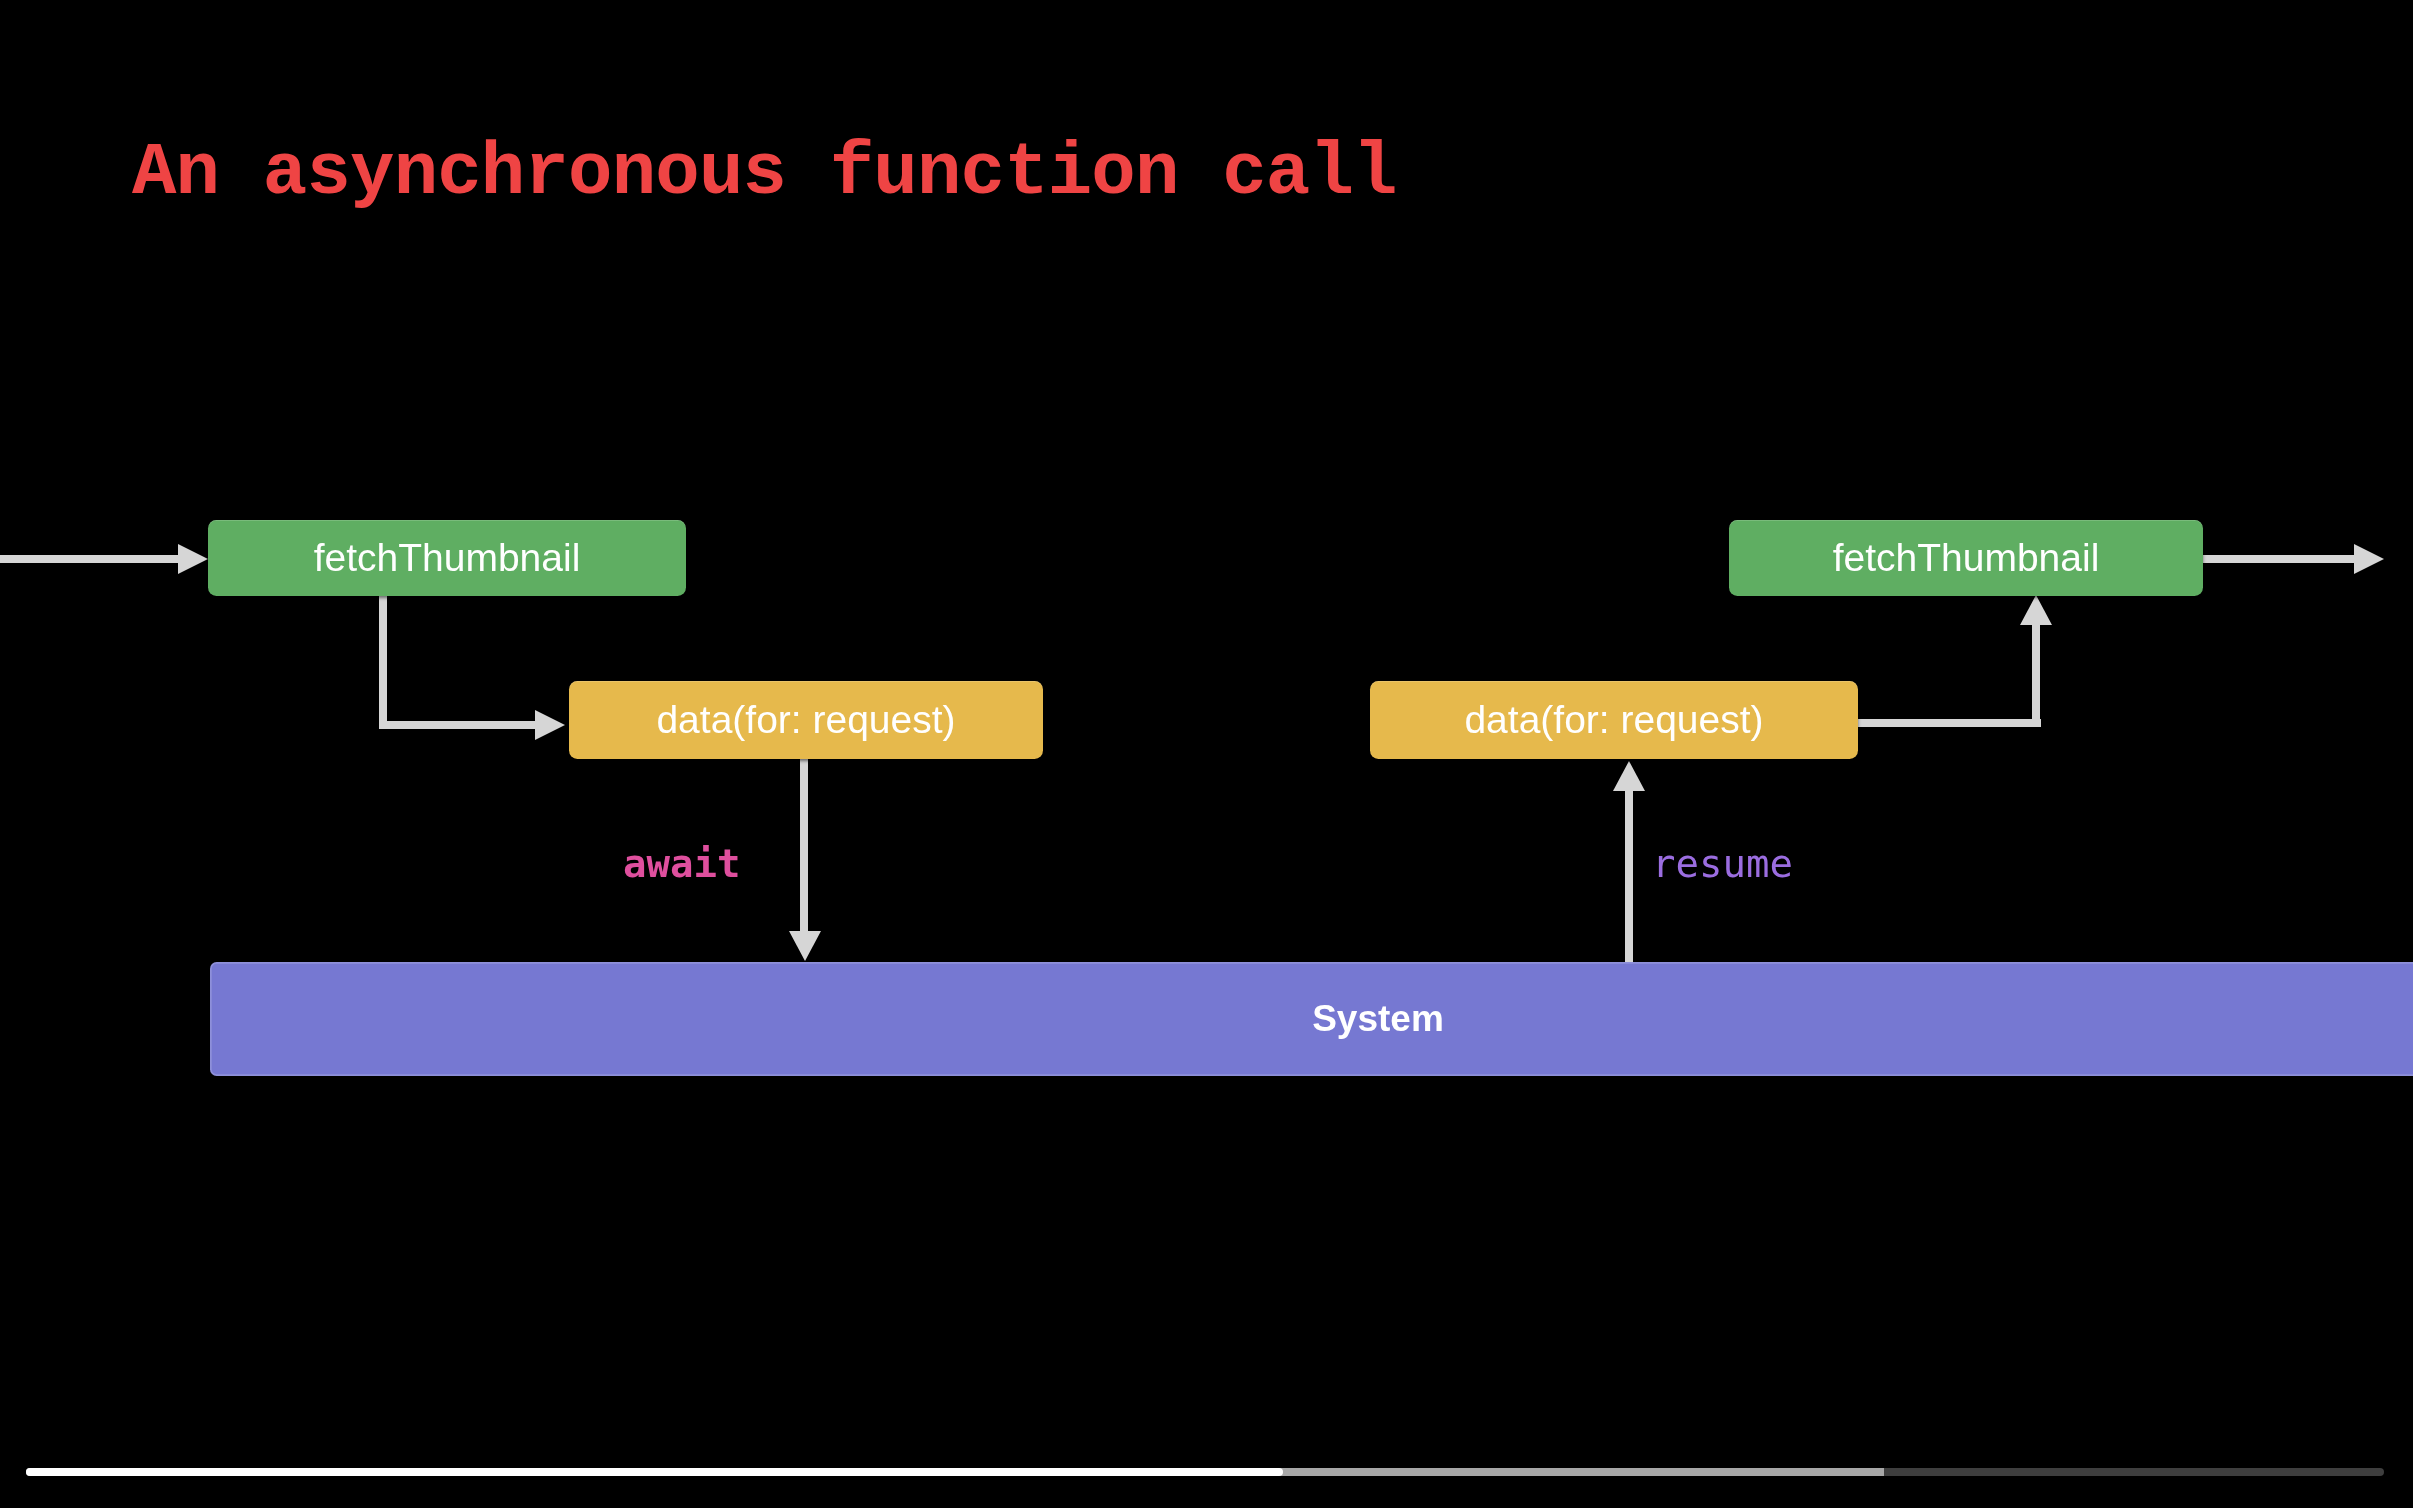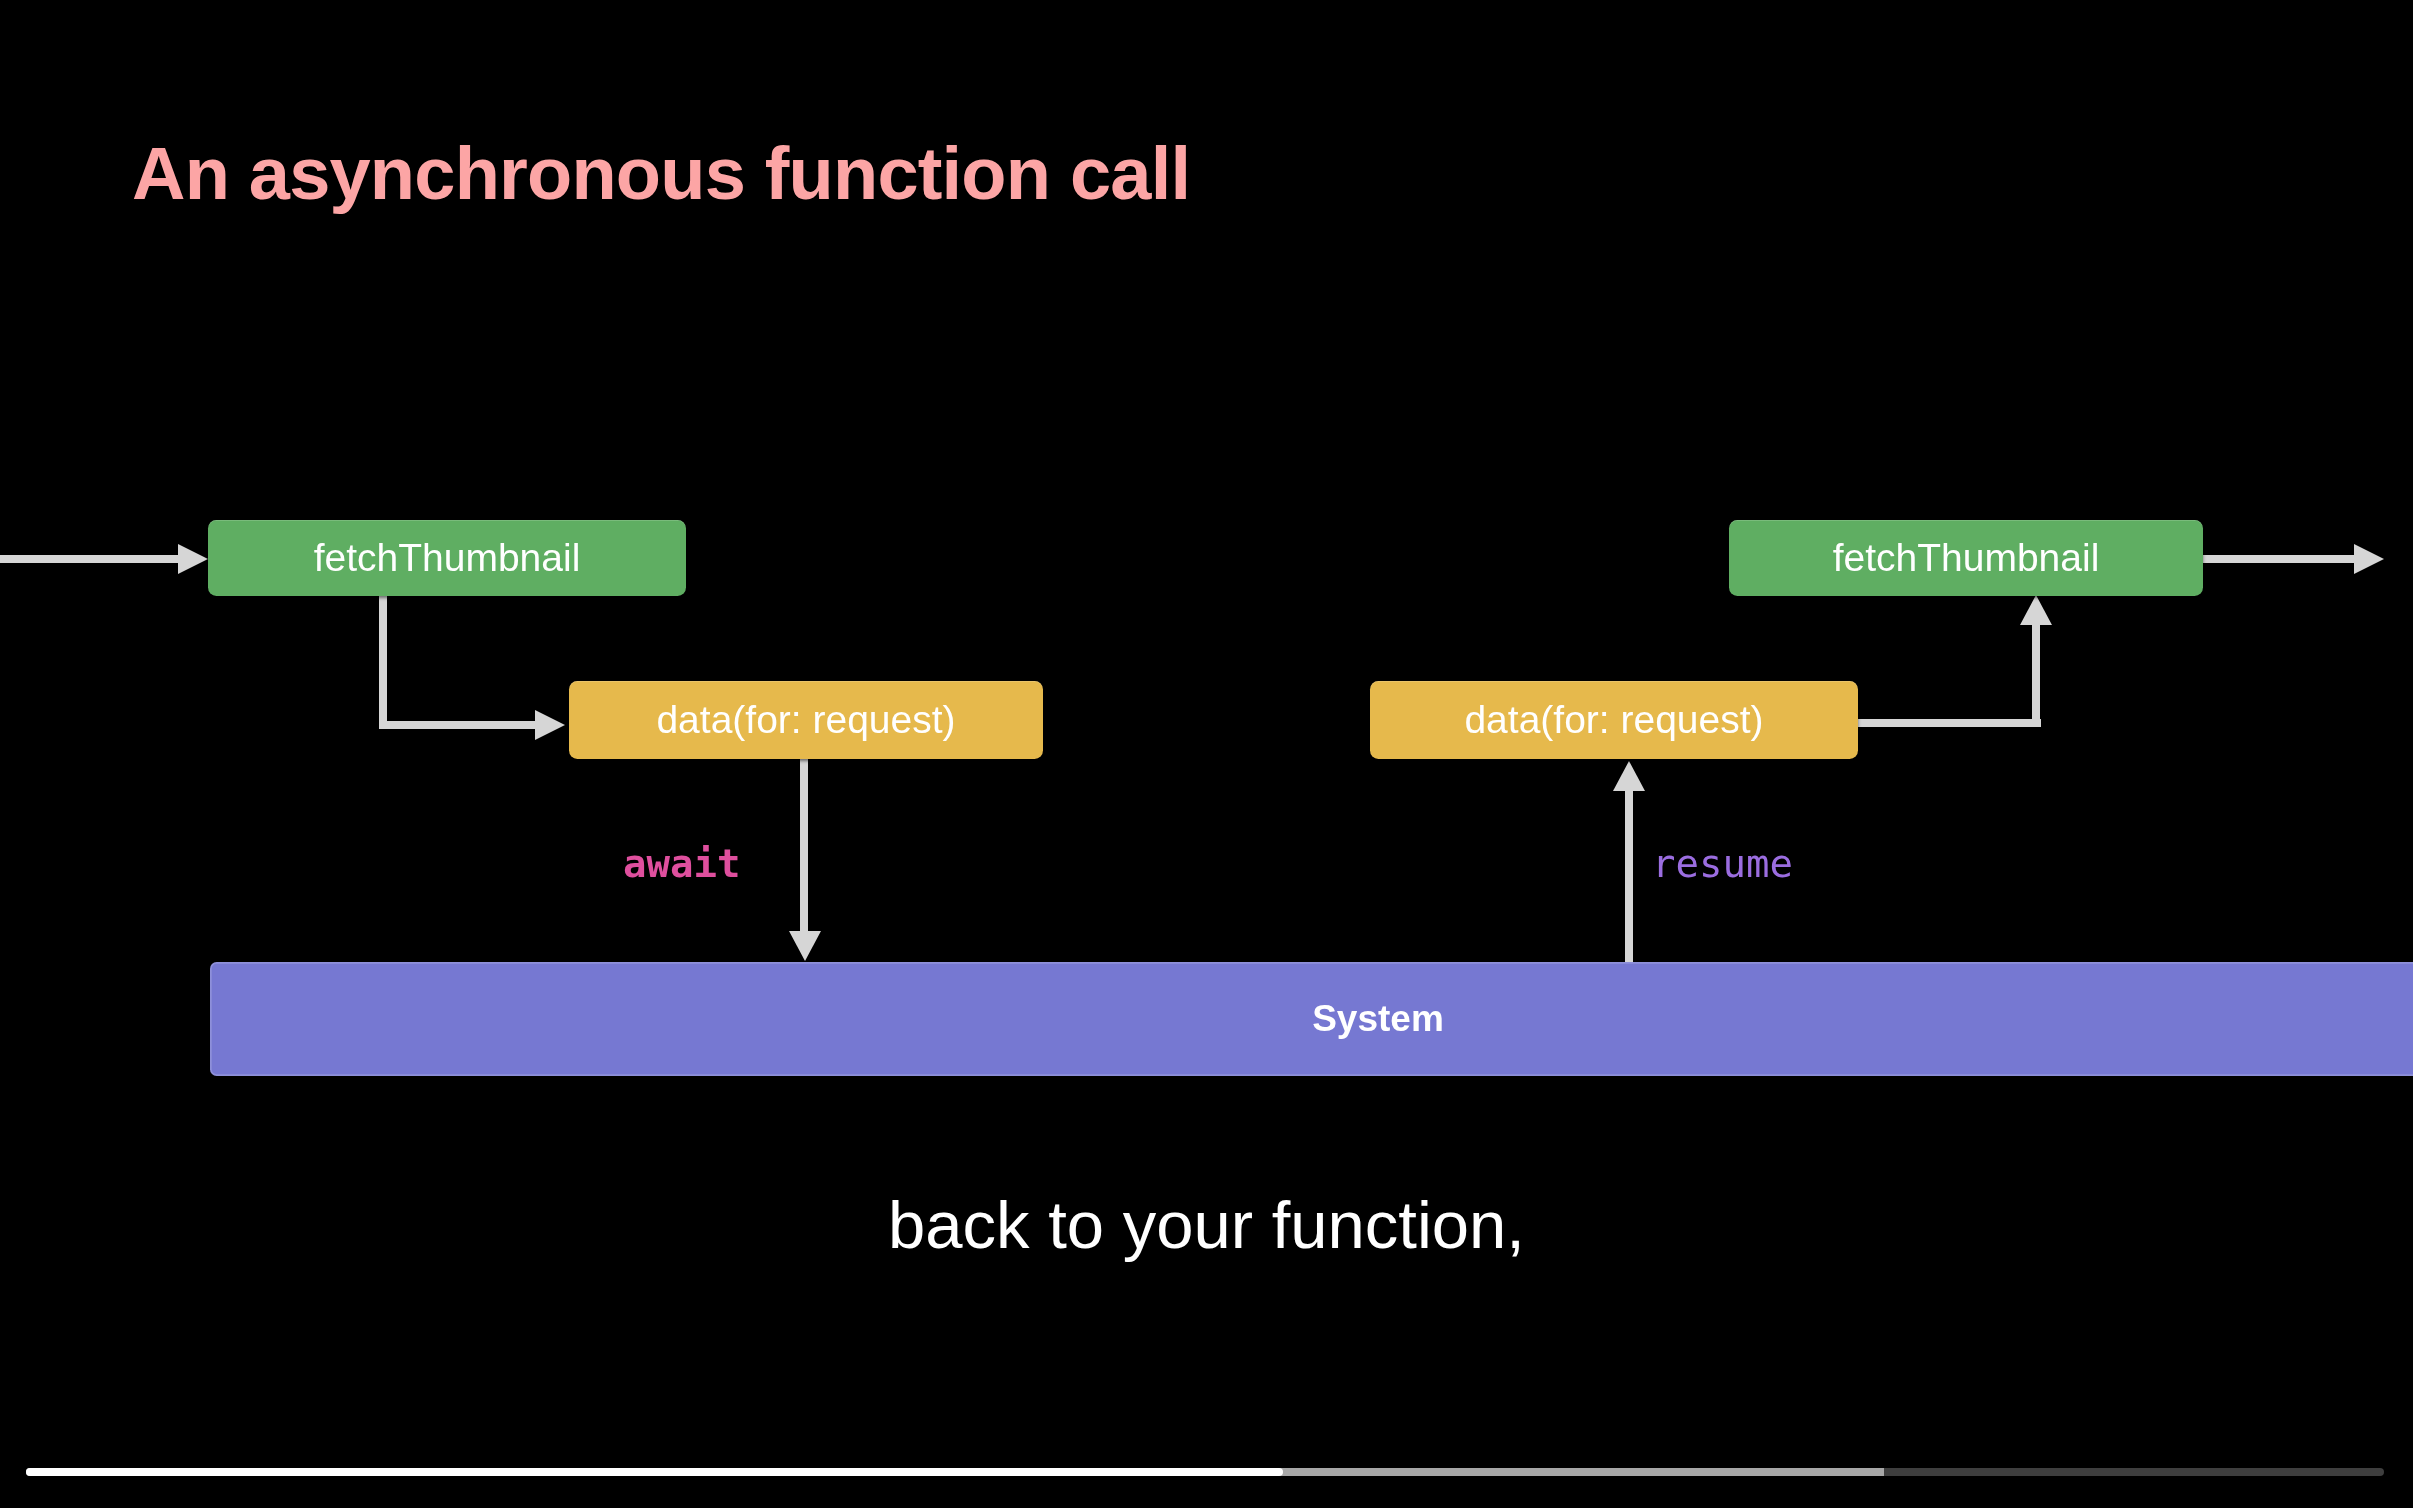--- a/index.html
+++ b/index.html
@@ -1,22 +1,22 @@
 <!DOCTYPE html>
 <html style="font-size:13.4px"><head>
 <meta charset="utf-8">
 <style>
   html,body{margin:0;padding:0;background:#000;}
   body{width:2413px;height:1508px;overflow:hidden;position:relative;
        font-family:"Liberation Sans",sans-serif;}
   .stage{position:absolute;inset:0;background:#000;}
 
   
-  .title{position:absolute;left:132px;top:131px;color:#fca5a5;font-size:74px;
-         font-weight:bold;letter-spacing:-0.8px;white-space:nowrap;}
+  .title{position:absolute;left:132px;top:131px;color:#ef4444;font-size:74px;
+         font-weight:bold;letter-spacing:-0.8px;white-space:nowrap;font-family:Liberation Mono, monospace;}
 
   
   .box{position:absolute;display:flex;align-items:center;justify-content:center;
        color:#fff;border-radius:8.4px;
        font-family:Liberation Sans, sans-serif;font-size:39px;
        box-shadow:inset 0 0.8px 0 rgba(255,255,255,.22), 0 1.7px 3.4px rgba(0,0,0,.5);}
   .box.green{background:#5fae62;}
   .box.yellow{background:#e6b94c;}
   .fetch-left{left:208px;top:520px;width:478px;height:76px;}
   .fetch-right{left:1729px;top:520px;width:474px;height:76px;}
@@ -87,21 +87,20 @@
   <div class="box green fetch-left">fetchThumbnail</div>
   <div class="box yellow data-left">data(for: request)</div>
   <div class="box yellow data-right">data(for: request)</div>
   <div class="box green fetch-right">fetchThumbnail</div>
   <div class="box system">System</div>
 
   <div class="kw kw-await">await</div>
   <div class="kw kw-resume">resume</div>
 
   <div class="caption">
-    <div>back to your function,</div>
   </div>
 
   <div class="controls">
     
     
 
     
 
     
 

